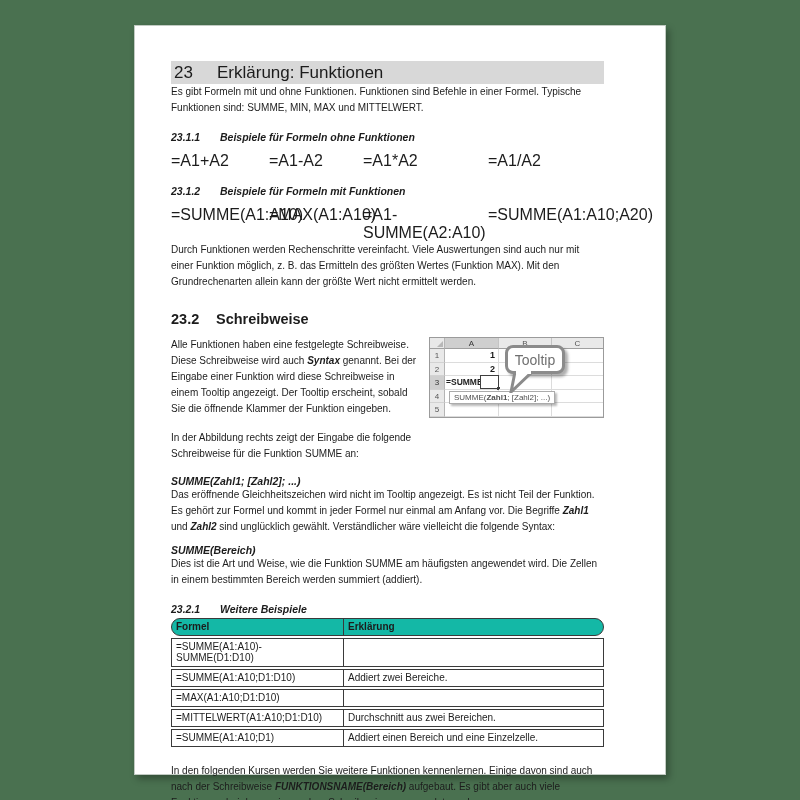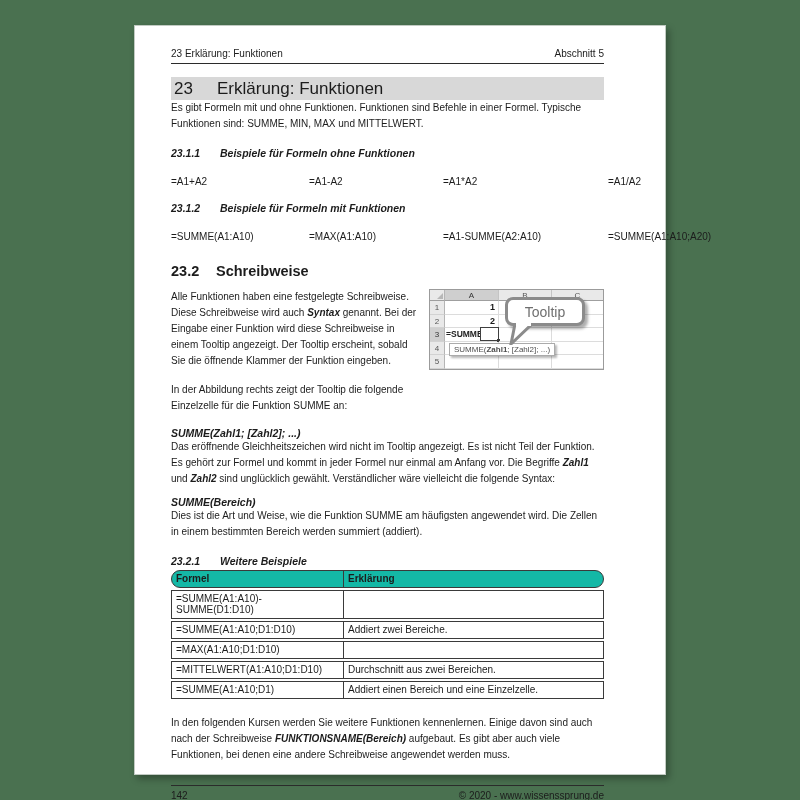--- a/index.html
+++ b/index.html
@@ -14,21 +14,21 @@
     font-size:10px;padding-bottom:4px;border-bottom:1px solid #2b2b2b;}
   .title-bar{margin-top:13px;height:23px;background:#d8d8d8;display:flex;
     align-items:center;font-size:17px;padding-left:3px;}
   .title-bar .t-num{width:43px;}
 
   p.body{font-size:10px;line-height:16px;margin:0;}
   .mt-intro{margin-top:11px;}
   .h3{display:flex;font-size:10.5px;font-weight:bold;font-style:italic;margin-top:15px;}
   .h3 .h-num{width:49px;}
   .formula-row{display:grid;grid-template-columns:98px 94px 125px 1fr;
-    font-size:10px;margin-top:17px;gap:40px;}
+    font-size:16px;margin-top:9px;}
   .mt-para{margin-top:10px;}
   .h2{display:flex;font-size:14.5px;font-weight:bold;margin-top:21px;}
   .h2 .h-num{width:45px;}
 
   .two-col{display:flex;margin-top:10px;}
   .left-col{width:253px;}
   .left-col p + p{margin-top:12.6px;}
   .fig-wrap{margin-left:5px;width:175px;position:relative;}
 
   .bi{font-weight:bold;font-style:italic;}
@@ -60,21 +60,21 @@
   .fx-text{position:absolute;left:1px;top:0;font-size:8.5px;font-weight:600;
     white-space:nowrap;color:#222;}
   .cursor-box{position:absolute;left:35px;top:-1px;width:19px;height:14px;
     border:1.6px solid #3f3f3f;background:#fff;box-sizing:border-box;}
   .cursor-box:after{content:"";position:absolute;right:-2px;bottom:-2px;width:3px;
     height:3px;background:#3f3f3f;}
   .xl-tip{position:absolute;left:19px;top:53px;height:13px;background:#fff;
     border:1px solid #ababab;font-size:8px;line-height:11px;color:#4f4f4f;
     padding:0 4px;white-space:nowrap;box-shadow:2px 2px 2px rgba(0,0,0,0.28);
     box-sizing:border-box;z-index:3;}
-  .callout{position:absolute;left:75px;top:7px;width:80px;height:29px;background:#fff;
+  .callout{position:absolute;left:75px;top:7px;width:60px;height:29px;background:#fff;
     border:3px solid #8b8b8b;border-radius:8px;display:flex;align-items:center;
     justify-content:center;font-size:14px;color:#6f6f6f;
     box-shadow:3px 3px 3px rgba(0,0,0,0.32);box-sizing:border-box;z-index:5;}
   .callout-tail{position:absolute;left:79px;top:33px;z-index:6;}
 
   
   .extable{margin-top:3px;}
   .xt-row{display:flex;border:1px solid #3a3a3a;margin-top:2px;background:#fff;
     box-sizing:border-box;}
   .xt-row.xt-head{background:#14b8a6;font-weight:bold;margin-top:0;border-radius:9px;}
@@ -85,24 +85,20 @@
   .running-footer{display:flex;justify-content:space-between;margin-top:22px;
     border-top:1px solid #2b2b2b;padding-top:4px;font-size:10px;}
 </style>
 </head>
 <body>
 
 <div class="canvas">
   <div class="page">
     <div class="content">
 
-      <div class="running-header">
-        <span>23 Erklärung: Funktionen</span>
-        <span>Abschnitt 5</span>
-      </div>
 
       <div class="title-bar">
         <span class="t-num">23</span>
         <span>Erklärung: Funktionen</span>
       </div>
 
       <p class="body mt-intro">Es gibt Formeln mit und ohne Funktionen. Funktionen sind Befehle in einer Formel. Typische Funktionen sind: SUMME, MIN, MAX und MITTELWERT.</p>
 
       <div class="h3">
         <span class="h-num">23.1.1</span>
@@ -119,30 +115,31 @@
         <span class="h-num">23.1.2</span>
         <span>Beispiele für Formeln mit Funktionen</span>
       </div>
       <div class="formula-row">
         <span>=SUMME(A1:A10)</span>
         <span>=MAX(A1:A10)</span>
         <span>=A1-SUMME(A2:A10)</span>
         <span>=SUMME(A1:A10;A20)</span>
       </div>
 
+      <p class="body mt-para">Durch Funktionen werden Rechenschritte vereinfacht. Viele Auswertungen sind auch nur mit einer Funktion möglich, z. B. das Ermitteln des größten Wertes (Funktion MAX). Mit den Grundrechenarten allein kann der größte Wert nicht ermittelt werden.</p>
 
       <div class="h2">
         <span class="h-num">23.2</span>
         <span>Schreibweise</span>
       </div>
 
       <div class="two-col">
         <div class="left-col">
           <p class="body"><span>Alle Funktionen haben eine festgelegte Schreibweise. Diese Schreibweise wird auch </span><span class="bi">Syntax</span><span> genannt. Bei der Eingabe einer Funktion wird diese Schreibweise in einem Tooltip angezeigt. Der Tooltip erscheint, sobald Sie die öffnende Klammer der Funktion eingeben.</span></p>
-          <p class="body">In der Abbildung rechts zeigt der Tooltip die folgende Einzelzelle für die Funktion SUMME an:</p>
+          <p class="body">In der Abbildung rechts zeigt der Eingabe die folgende Schreibweise für die Funktion SUMME an:</p>
         </div>
 
         <div class="fig-wrap">
           <div class="xl">
             <div class="xl-row xl-headrow">
               <div class="xl-corner">
                   <div class="tri"></div>
                 </div>
               <div class="xl-ch w-a sel">A</div>
               <div class="xl-ch w-b">B</div>

